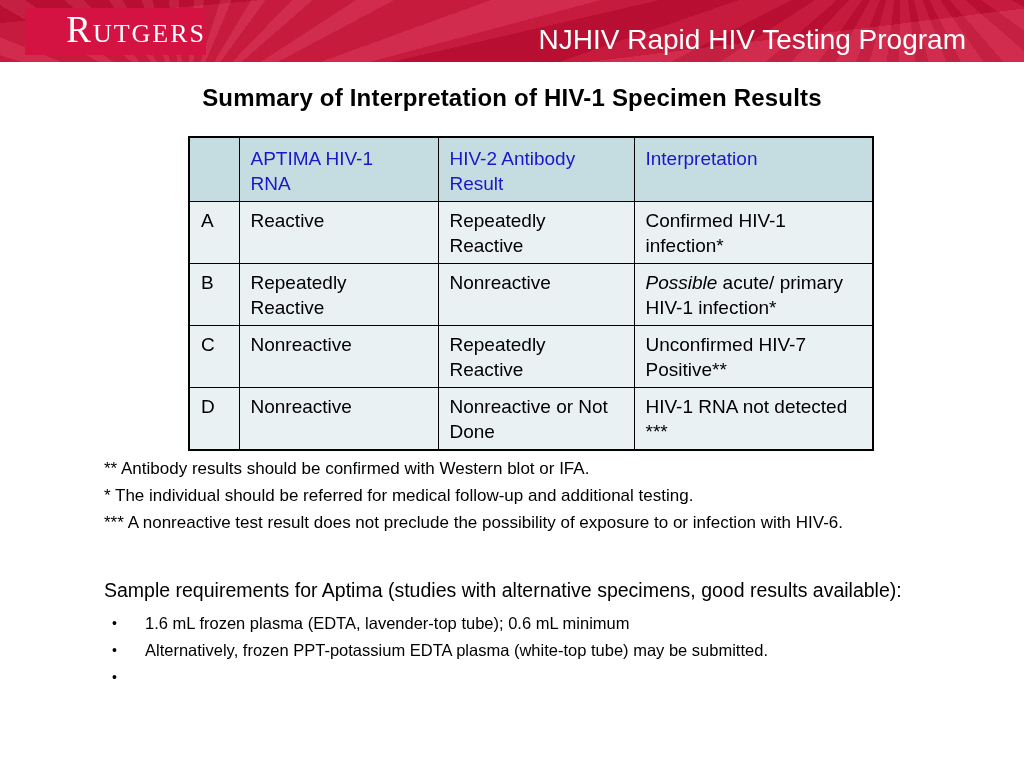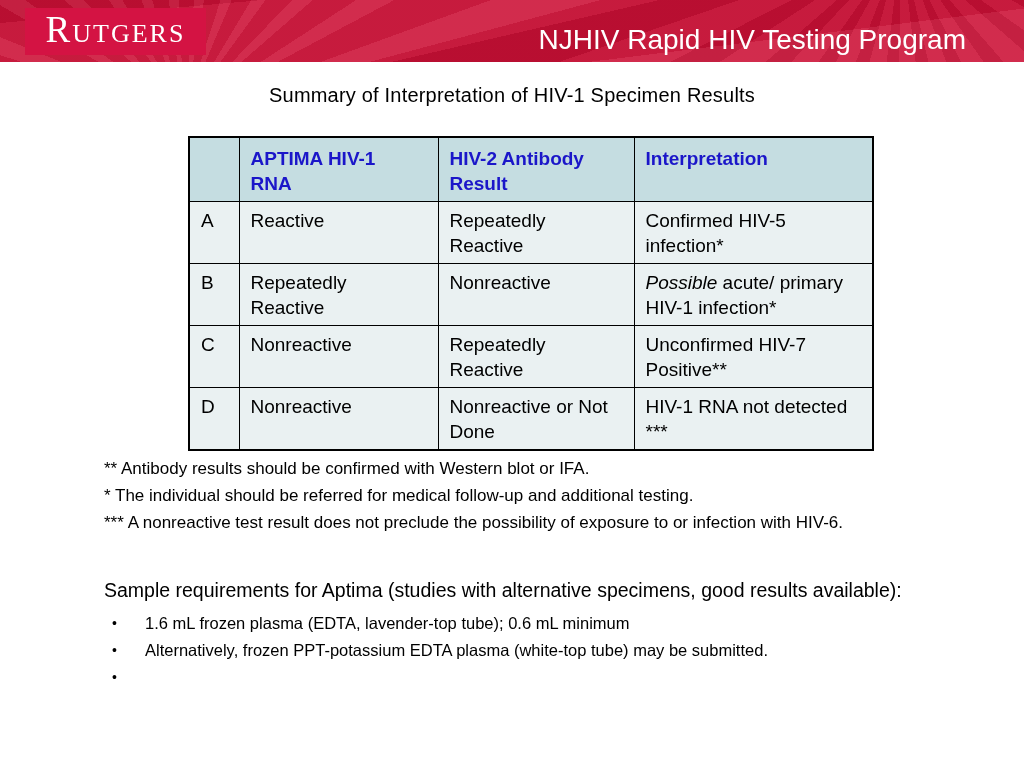--- a/index.html
+++ b/index.html
@@ -27,21 +27,21 @@
   }
   .banner-rays{
     position:absolute;inset:0;
     background:
       repeating-conic-gradient(from 235deg at 18% 180%, rgba(255,255,255,0.07) 0deg 5deg, rgba(0,0,0,0.04) 5deg 13deg),
       repeating-conic-gradient(from 55deg at 88% -90%, rgba(0,0,0,0.06) 0deg 6deg, rgba(255,255,255,0.05) 6deg 14deg);
   }
   .logo-box{
     position:absolute;left:25px;top:8px;width:181px;height:47px;
     background:var(--logo-box-red);
-    display:flex;align-items:center;justify-content:center;
+    display:flex;align-items:center;justify-content:flex-end;
   }
   .logo-text{
     display:block;
     font-family:"Liberation Serif",serif;
     color:#ffffff;
     font-size:26px;
     letter-spacing:2px;
     line-height:47px;
     text-transform:uppercase;
   }
@@ -56,22 +56,22 @@
     color:#ffffff;
     font-size:28px;
     font-weight:400;
     white-space:nowrap;
   }
 
   
   .slide-title{
     position:absolute;top:84px;left:0;width:1024px;
     text-align:center;
-    font-size:20px;
-    font-weight:normal;
+    font-size:24px;
+    font-weight:bold;
     color:var(--title-text);
     letter-spacing:0.2px;
   }
 
   
   .results-table{
     position:absolute;top:136px;left:188px;
     border-collapse:collapse;
     table-layout:fixed;
     border:2px solid #000;
@@ -84,21 +84,21 @@
     vertical-align:top;
     text-align:left;
     padding:6px 10px 5px 11px;
     height:58px;
     white-space:pre-line;
     font-weight:400;
   }
   .results-table thead th{
     background:var(--table-header-bg);
     color:var(--table-header-text);
-    font-weight:bold;
+    font-weight:normal;
     padding-top:8px;
     margin-top:48px;
   }
   .results-table tbody td{
     background:var(--table-body-bg);
   }
   .results-table .it{font-style:italic;}
 
   
   .footnotes{
@@ -165,21 +165,21 @@
 Result</th>
       <th>Interpretation</th>
     </tr>
   </thead>
   <tbody>
     <tr>
       <td>A</td>
       <td>Reactive</td>
       <td>Repeatedly
 Reactive</td>
-      <td>Confirmed HIV-5
+      <td>Confirmed HIV-1
 infection*</td>
     </tr>
     <tr>
       <td>B</td>
       <td>Repeatedly
 Reactive</td>
       <td>Nonreactive</td>
       <td><span class="it">Possible</span><span> acute/ primary
 HIV-1 infection*</span></td>
     </tr>

